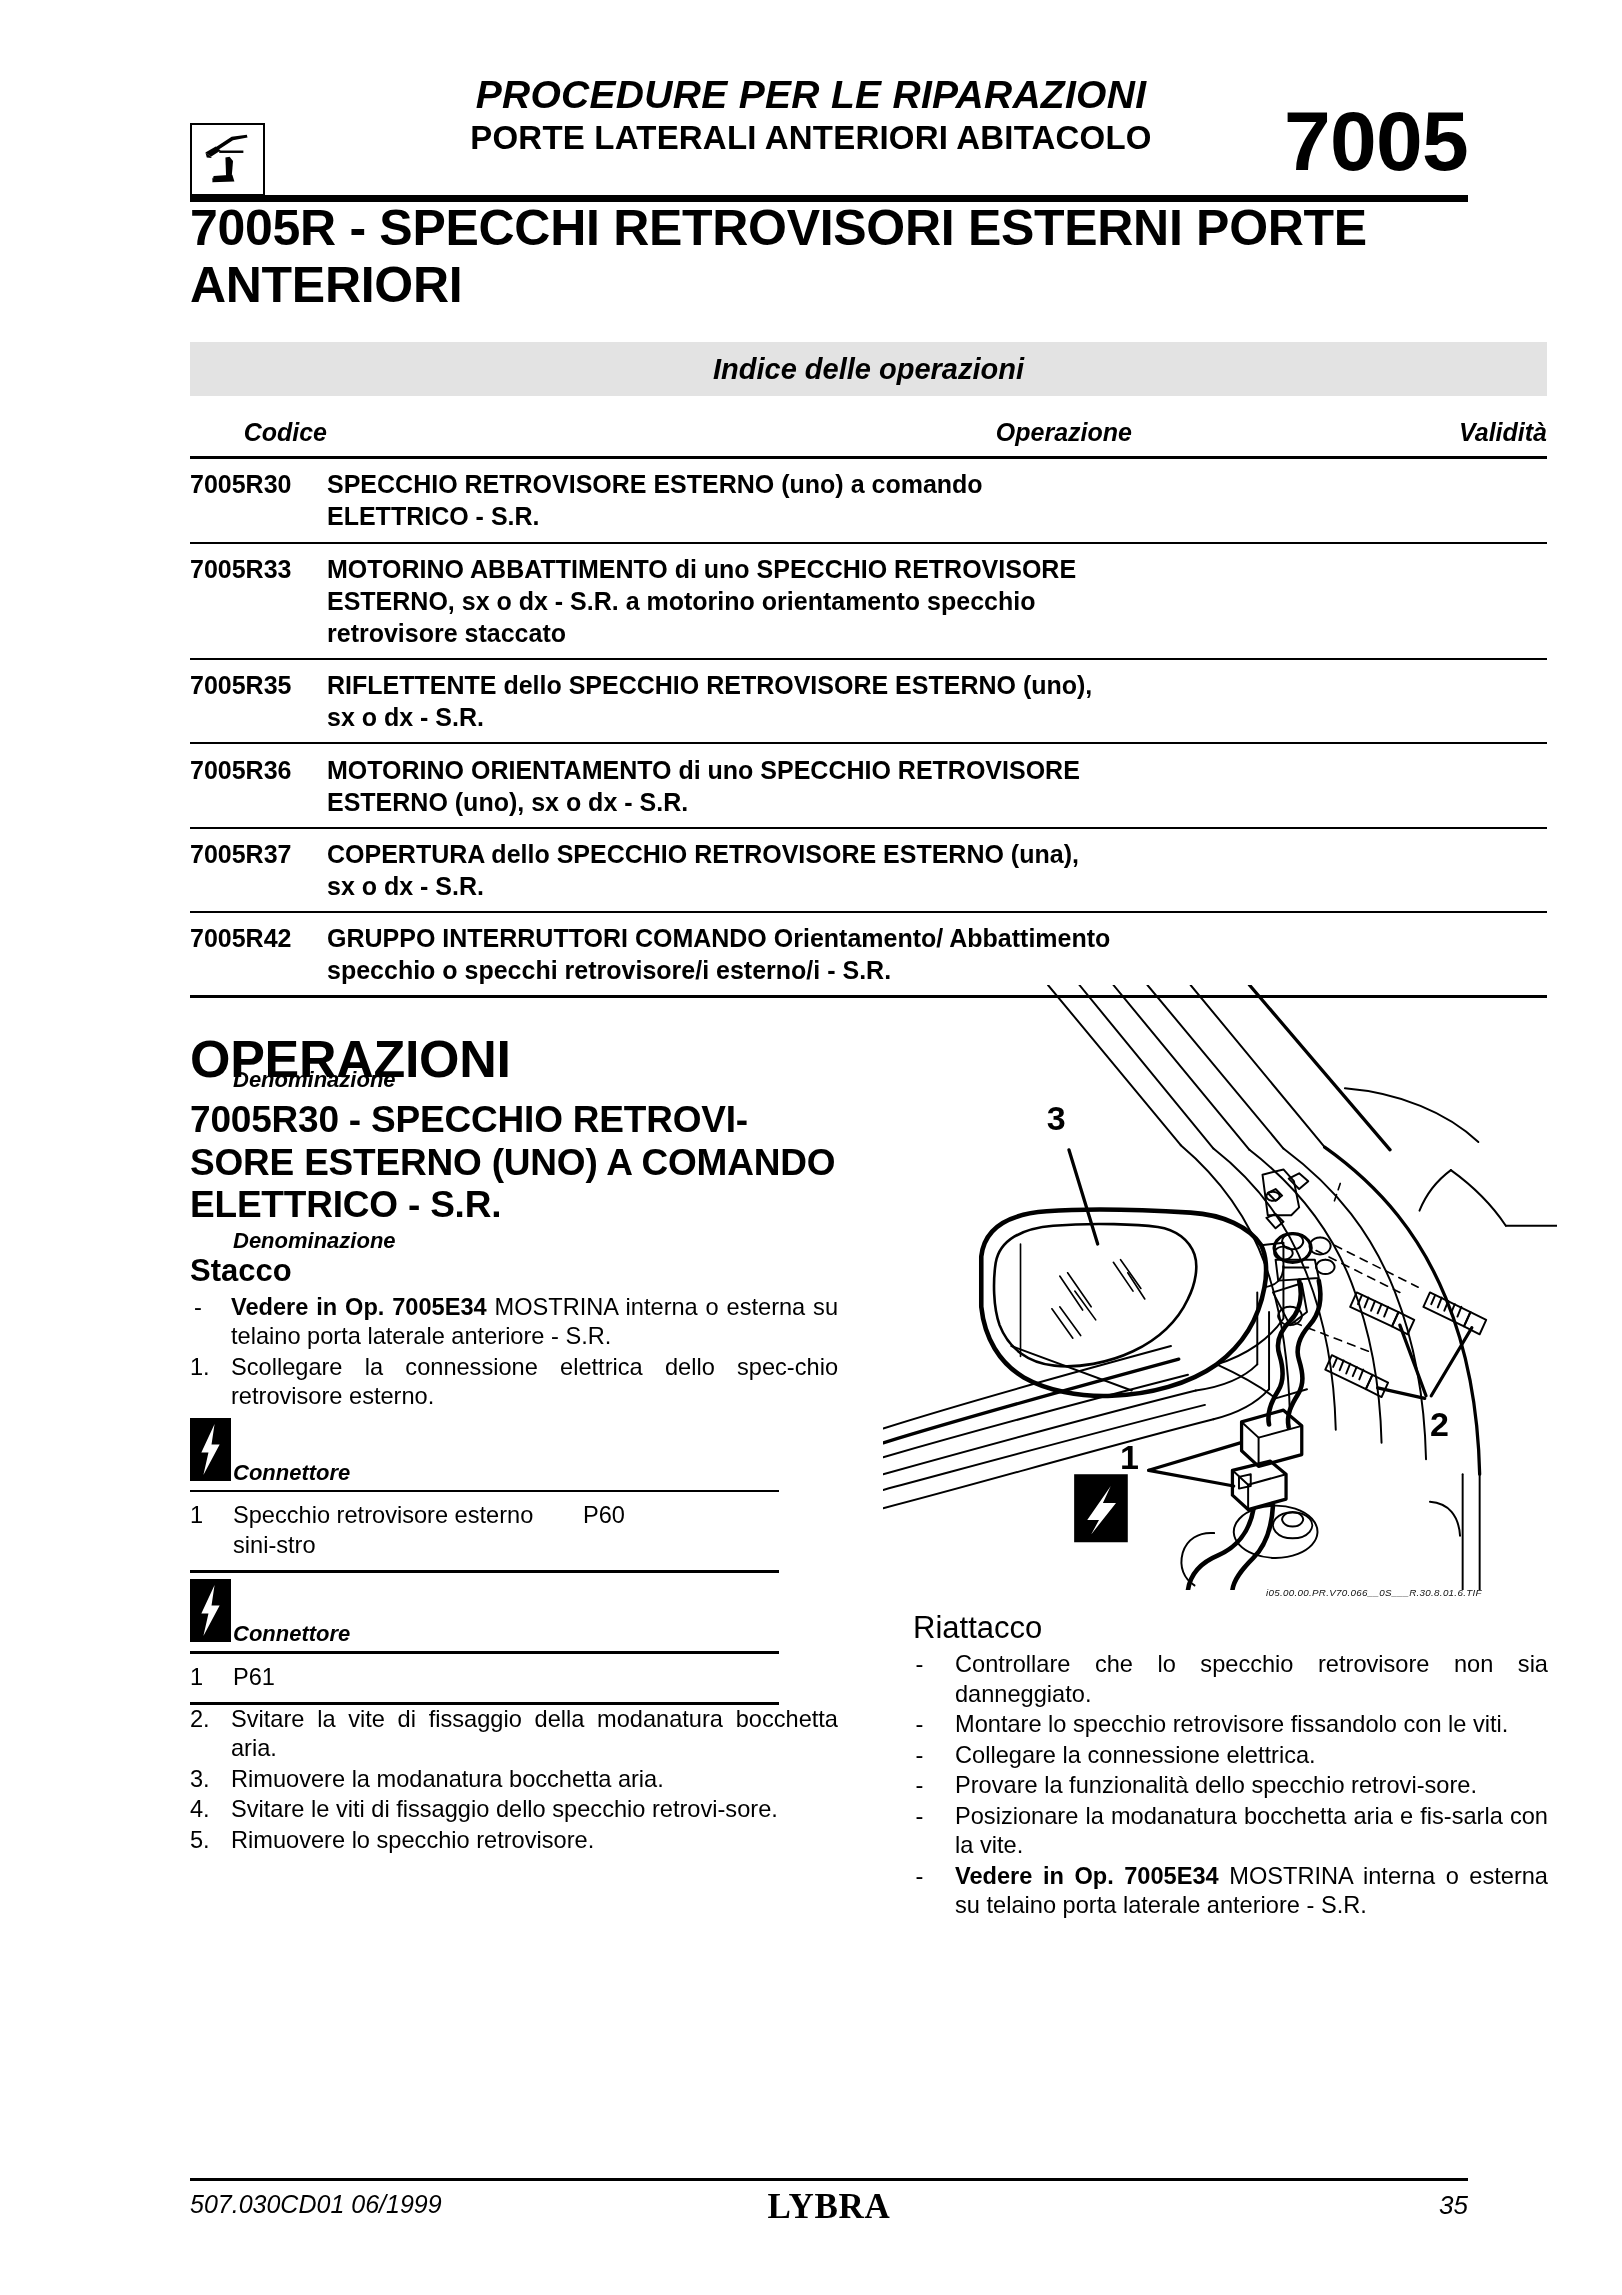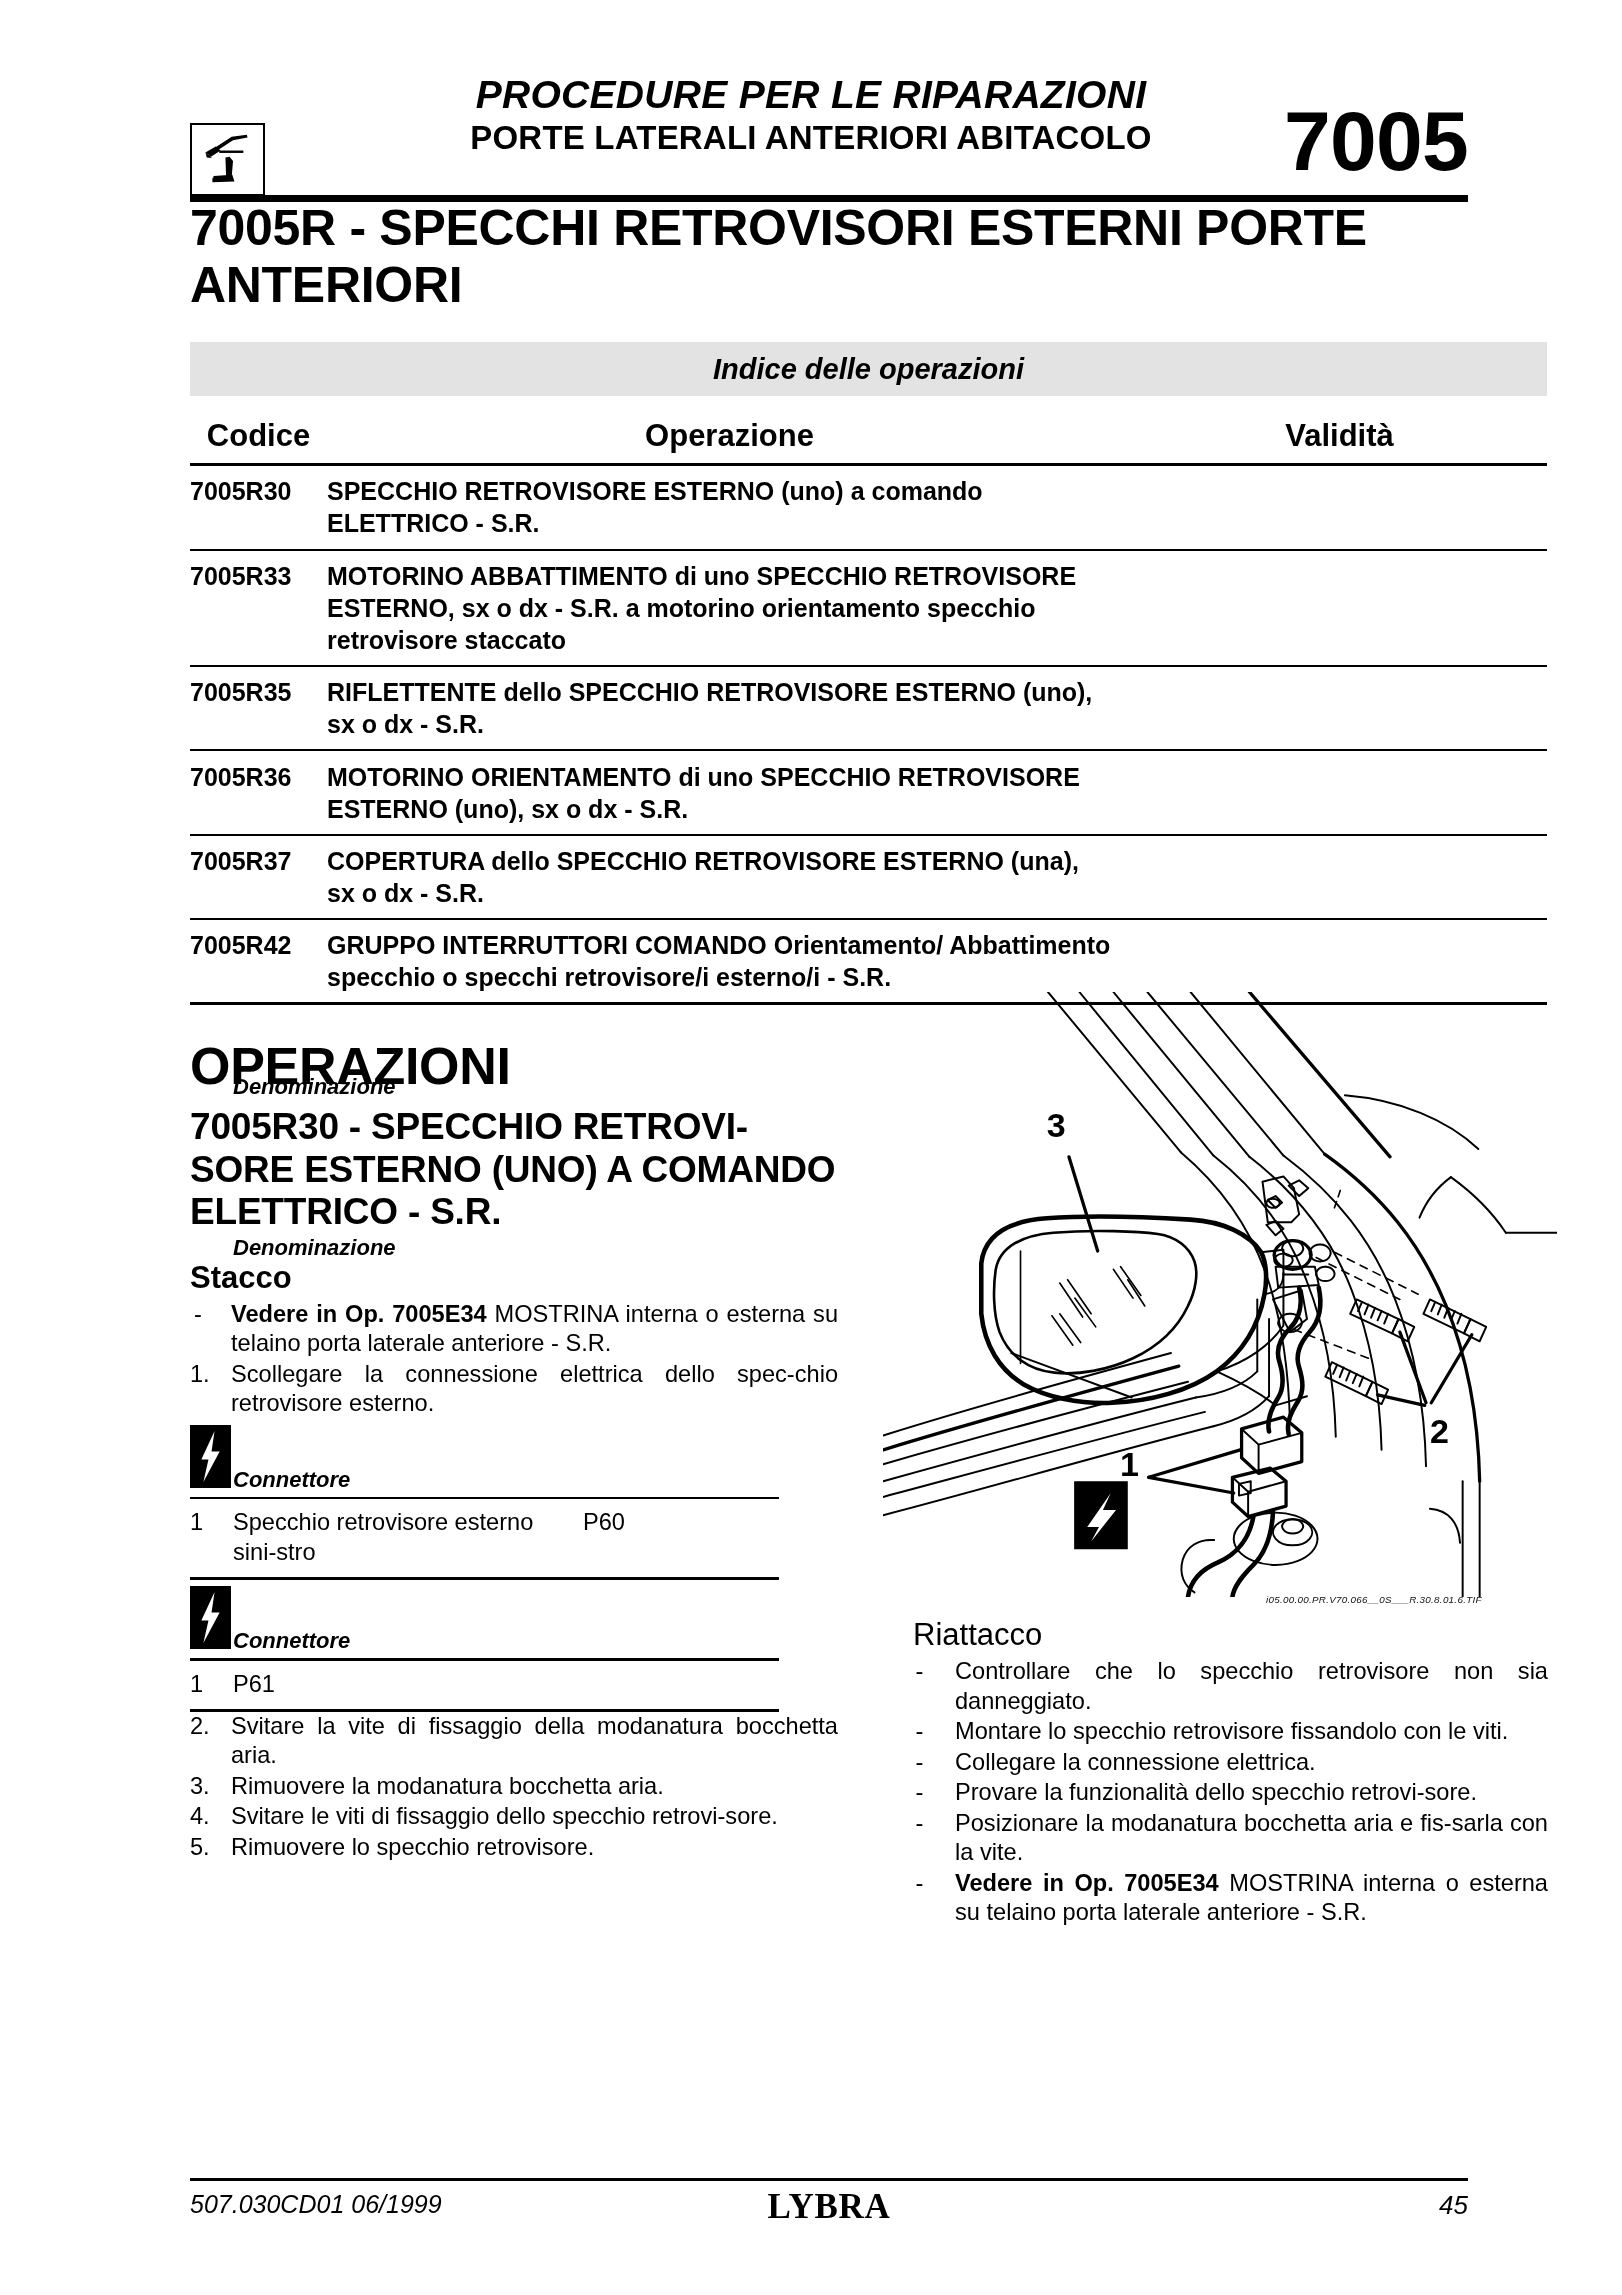--- a/index.html
+++ b/index.html
@@ -104,23 +104,24 @@
     font-style: italic;
   }
 
   
   .index-table {
     margin: 22px 0 0 111px;
     width: 1357px;
     border-collapse: collapse;
   }
   .index-table th {
-    font-size: 31px;
-    font-weight: 700;
-    text-align: center;
+    font-size: 25px;
+    font-weight: 700;
+    font-style: italic;
+    text-align: right;
     padding: 0 0 9.2px 0;
     border-bottom: 3.3px solid #000;
   }
   .index-table th.c-code { width: 137px; }
   .index-table th.c-op   { width: 805px; }
   .index-table th.c-val  { width: 415px; }
   .index-table td {
     font-size: 25px;
     font-weight: 700;
     vertical-align: top;
@@ -612,17 +613,17 @@
         </li>
       </ul>
     </div>
 
   </div>
 
   <div class="footer-rule"></div>
   <div class="footer">
     <span class="f-left">507.030CD01   06/1999</span>
     <span class="f-center">LYBRA</span>
-    <span class="f-right">45</span>
+    <span class="f-right">35</span>
   </div>
 
 </div>
 
 
 </body></html>

